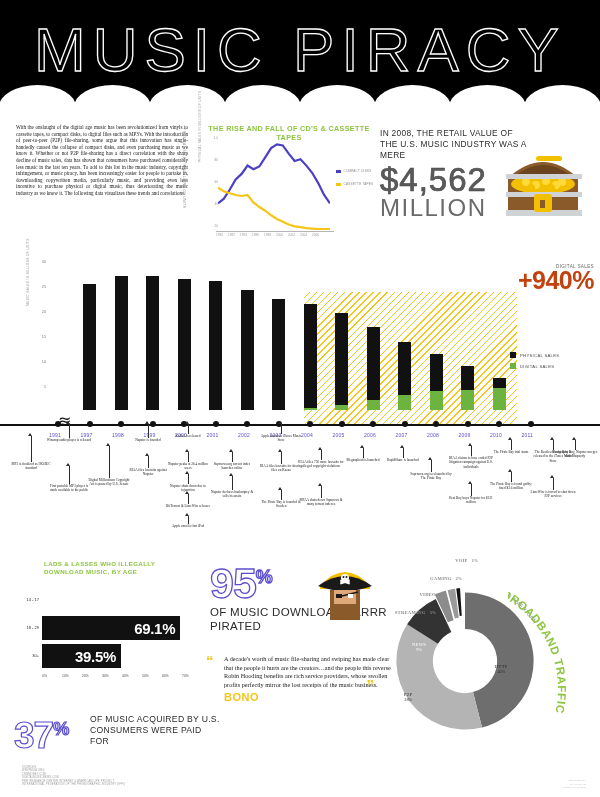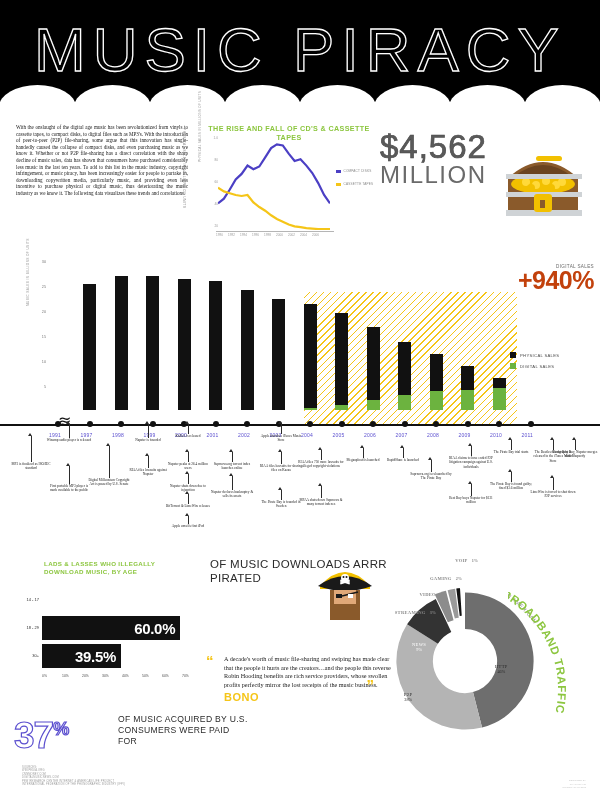--- a/index.html
+++ b/index.html
@@ -191,21 +191,21 @@
   .arc-title { position:absolute; left:118px; top:46px; width:92px; height:130px; }
 
   
   .p37 { position:absolute; left:14px; top:712px; width:210px; }
   .p37-num {
     position:absolute; left:0; top:0;
     font-size:37px; line-height:34px; letter-spacing:-1px; color:#fff; font-weight:bold;
     -webkit-text-stroke:1.2px #5b4fcf;
   }
   .p37-num sup { font-size:18px; vertical-align:super; }
-  .p37-txt { position:absolute; left:104px; top:2px; width:130px;
+  .p37-txt { position:absolute; left:76px; top:2px; width:130px;
     font-size:8.6px; line-height:11px; letter-spacing:.3px; color:#2b2b2b; }
 
   
   .sources {
     position:absolute; left:22px; top:766px; width:250px;
     font-size:2.6px; line-height:3.4px; color:#9a9a9a; letter-spacing:.2px;
   }
   .credit {
     position:absolute; right:14px; bottom:8px; width:90px; text-align:right;
     font-size:2.5px; line-height:3.2px; color:#c8c8c8;
@@ -265,20 +265,21 @@
         <span class="lb">COMPACT DISKS</span>
       </div>
       <div class="row">
         <span class="sw" style="background:#f5c518"></span>
         <span class="lb">CASSETTE TAPES</span>
       </div>
     </div>
   </div>
 
   <div class="retail">
+    <div class="retail-top">IN 2008, THE RETAIL VALUE OF THE U.S. MUSIC INDUSTRY WAS A MERE</div>
     <div class="retail-big">$4,562</div>
     <div class="retail-mill">MILLION</div>
   </div>
 
   <svg class="chest" viewBox="0 0 104 92">
     <rect x="16" y="40" width="70" height="40" fill="#8a5a2b"></rect>
     <path d="M16 42 Q51 10 86 42 Z" fill="#8a5a2b"></path>
     <path d="M20 42 Q51 16 82 42 Z" fill="#6b4420"></path>
     <ellipse cx="51" cy="48" rx="32" ry="10" fill="#f2c000"></ellipse>
     <circle cx="34" cy="46" r="4" fill="#ffd93a"></circle>
@@ -563,21 +564,21 @@
 
   <div class="agesect">
     <div class="age-title">LADS &amp; LASSES WHO ILLEGALLY DOWNLOAD MUSIC, BY AGE</div>
     <div class="age-rows" id="age-rows">
         <div class="age-row">
           <span class="age-cat">14 - 17</span>
         </div>
         <div class="age-row">
           <span class="age-cat">18 - 29</span>
           <div class="age-bar" style="width:138.2px">
-            <span class="age-val">60.0%</span>
+            <span class="age-val">69.1%</span>
           </div>
         </div>
         <div class="age-row">
           <span class="age-cat">30+</span>
           <div class="age-bar" style="width:79.0px">
             <span class="age-val">39.5%</span>
           </div>
         </div>
       </div>
     <div class="age-axis" id="age-axis">
@@ -586,20 +587,21 @@
         <div style="left: 40px;">20%</div>
         <div style="left: 60px;">30%</div>
         <div style="left: 80px;">40%</div>
         <div style="left: 100px;">50%</div>
         <div style="left: 120px;">60%</div>
         <div style="left: 140px;">70%</div>
       </div>
   </div>
 
   <div class="p95">
+    <div class="p95-num"><span>95</span><sup>%</sup></div>
     <div class="p95-txt">OF MUSIC DOWNLOADS ARRR PIRATED</div>
     <svg class="pirate" viewBox="0 0 62 62">
       <path d="M6 24 Q31 -4 56 24 L56 27 L6 27 Z" fill="#f2c000"></path>
       <path d="M4 24 Q31 4 58 24 Q31 34 4 24 Z" fill="#1a1a1a"></path>
       <circle cx="31" cy="16" r="4" fill="#fff"></circle>
       <circle cx="29.5" cy="15" r="1" fill="#1a1a1a"></circle>
         <circle cx="32.5" cy="15" r="1" fill="#1a1a1a"></circle>
       <rect x="26" y="19" width="10" height="2" fill="#fff" transform="rotate(18 31 20)"></rect>
       <rect x="26" y="19" width="10" height="2" fill="#fff" transform="rotate(-18 31 20)"></rect>
       <rect x="16" y="28" width="30" height="30" fill="#8a5a2b"></rect>

